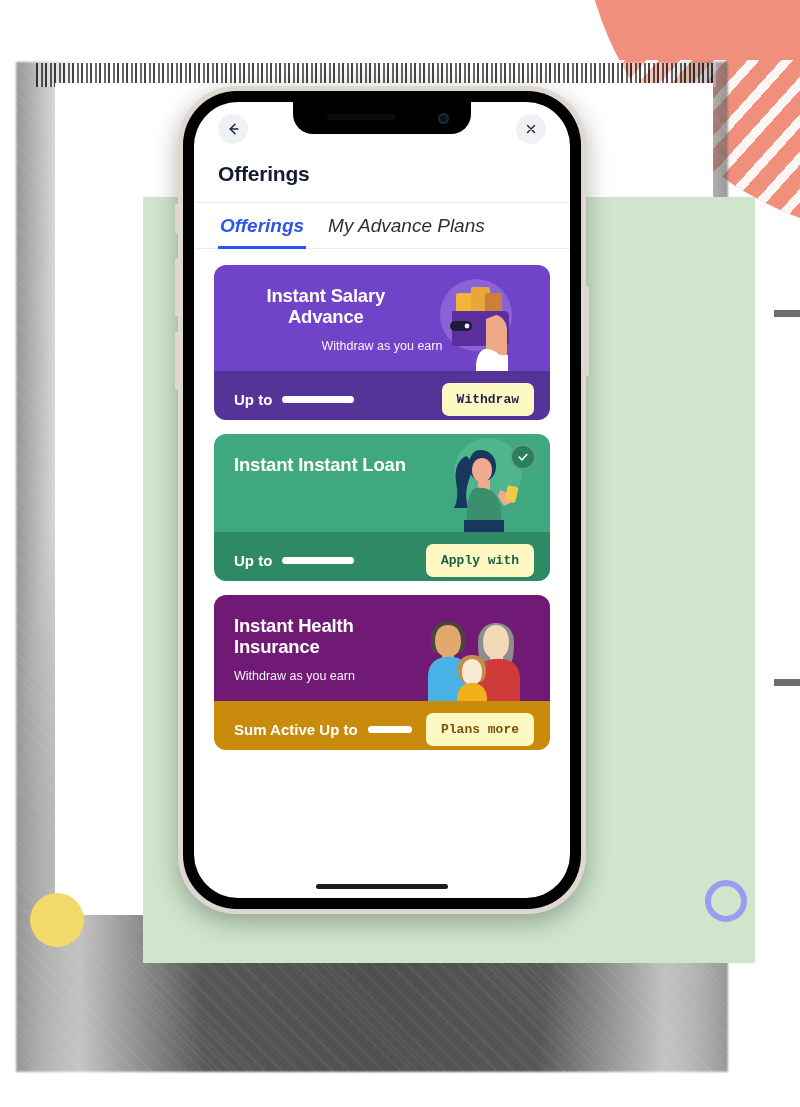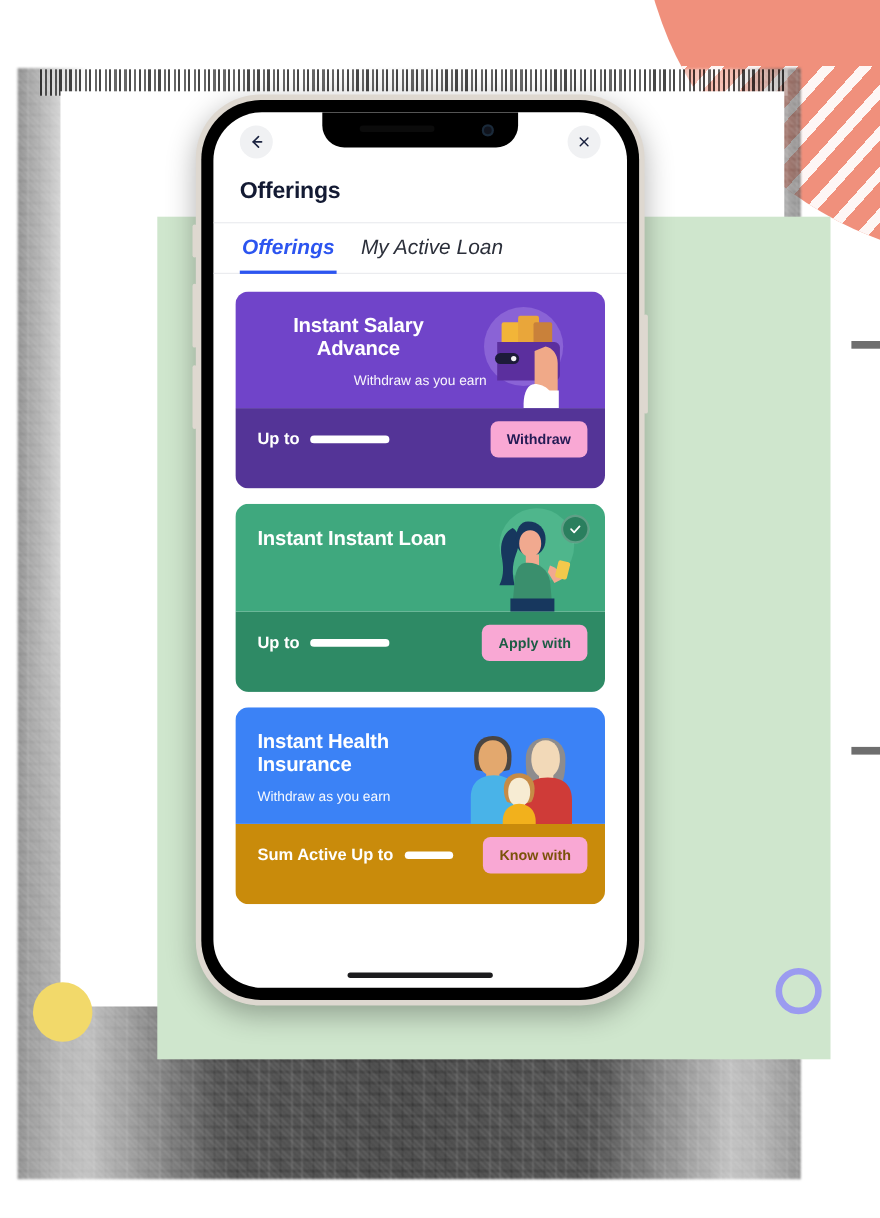--- a/index.html
+++ b/index.html
@@ -169,43 +169,43 @@
 
   
   .list { padding: 16px 20px 0; display: flex; flex-direction: column; gap: 14px; }
 
   .card { border-radius: 12px; overflow: hidden; position: relative; }
   .card-top { position: relative; padding: 20px 20px 18px; min-height: 98px; }
   .card-title { font-size: 18.5px; font-weight: 700; color: #fff; line-height: 1.16; max-width: 62%; letter-spacing: -.2px; }
   .card-sub { margin-top: 11px; font-size: 12.5px; color: #ffffff; opacity: .95; }
   .card-foot {
     display: flex; align-items: center; justify-content: space-between;
-    padding: 12px 16px 28px 20px;
+    padding: 12px 16px 4px 20px;
   }
   .foot-left { display: flex; align-items: center; gap: 10px; }
   .foot-label { font-size: 15px; font-weight: 700; color: #ffffff; }
   .amount-bar { width: 72px; height: 7px; border-radius: 4px; background: #ffffff; }
   .cta {
-    background:#f9a8d4; border:none; border-radius:7px;
+    background:#fef9c3; border:none; border-radius:7px;
     padding: 9px 15px; font-size: 13px; font-weight: 700; cursor: pointer;
-    font-family: Liberation Sans, sans-serif; white-space: nowrap;
+    font-family: Liberation Mono, monospace; white-space: nowrap;
   }
 
   
   .c-salary .card-top { background: #7044c9; text-align: center; }
   .c-salary .card-foot { background: #543497; }
   .c-salary .cta { color: #241b55; }
 
   
   .c-loan .card-top { background: #3fa87e; }
   .c-loan .card-foot { background: #2e8a65; }
   .c-loan .cta { color: #1d5c45; }
 
   
-  .c-health .card-top { background: #3b82f6; }
+  .c-health .card-top { background: #701a75; }
   .c-health .card-foot { background: #c98b0b; }
   .c-health .cta { color: #7a520a; }
   .c-health .card-title { max-width: 58%; }
   .c-health .amount-bar { width: 44px; }
 
   .badge-check {
     position: absolute; right: 14px; top: 10px;
     width: 26px; height: 26px; border-radius: 50%;
     background: #2a7f5e; display: flex; align-items: center; justify-content: center;
     border: 2px solid rgba(255,255,255,.25);
@@ -267,21 +267,21 @@
             <svg width="14" height="14" viewBox="0 0 20 20" aria-hidden="true">
               <path d="M5 5l10 10M15 5L5 15" stroke="#1b2340" stroke-width="1.9" fill="none" stroke-linecap="round"></path>
             </svg>
           </div>
         </div>
 
         <div class="page-title">Offerings</div>
 
         <div class="tabbar">
           <div class="tab active">Offerings</div>
-          <div class="tab">My Active Loan</div>
+          <div class="tab">My Advance Plans</div>
         </div>
 
         <div class="list">
 
           <div class="card c-salary">
             <div class="card-top">
               <div class="card-title">Instant Salary Advance</div>
               <div class="card-sub">Withdraw as you earn</div>
               <svg class="art" viewBox="0 0 128 100">
                 <circle cx="62" cy="44" r="36" fill="#8a63d6"></circle>
@@ -354,21 +354,21 @@
                 <path d="M58 58c6 0 10 5 10 13s-4 13-10 13-10-5-10-13 4-13 10-13z" fill="#f7ecd3"></path>
                 <path d="M53 78h10v10H53z" fill="#f7ecd3"></path>
                 <path d="M50 84c5-3 11-3 16 0 5 3 7 8 7 14v10H43V98c0-6 2-11 7-14z" fill="#f2b11c"></path>
               </svg>
             </div>
             <div class="card-foot">
               <div class="foot-left">
                 <span class="foot-label">Sum Active Up to</span>
                 <span class="amount-bar"></span>
               </div>
-              <button class="cta">Know with</button>
+              <button class="cta">Plans more</button>
             </div>
           </div>
 
         </div>
 
         <div class="home-ind"></div>
       </div>
     </div>
   </div>
 

